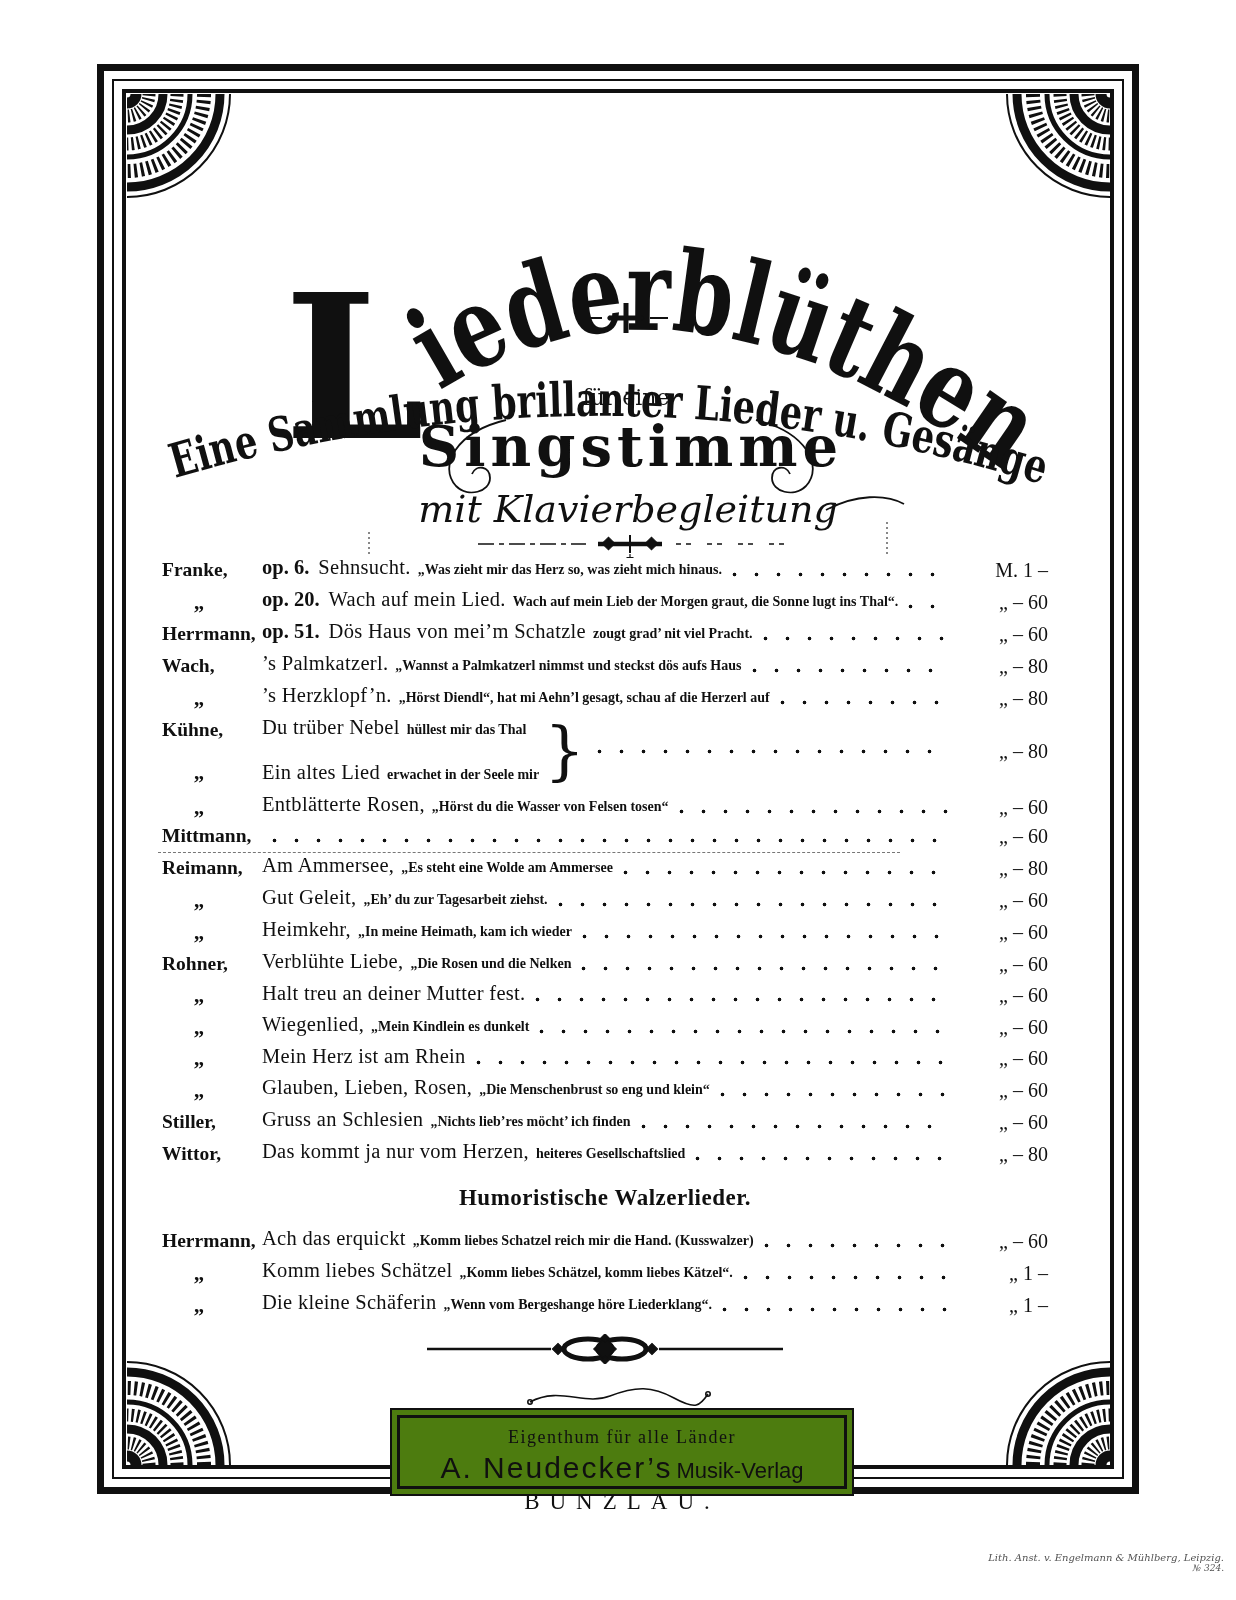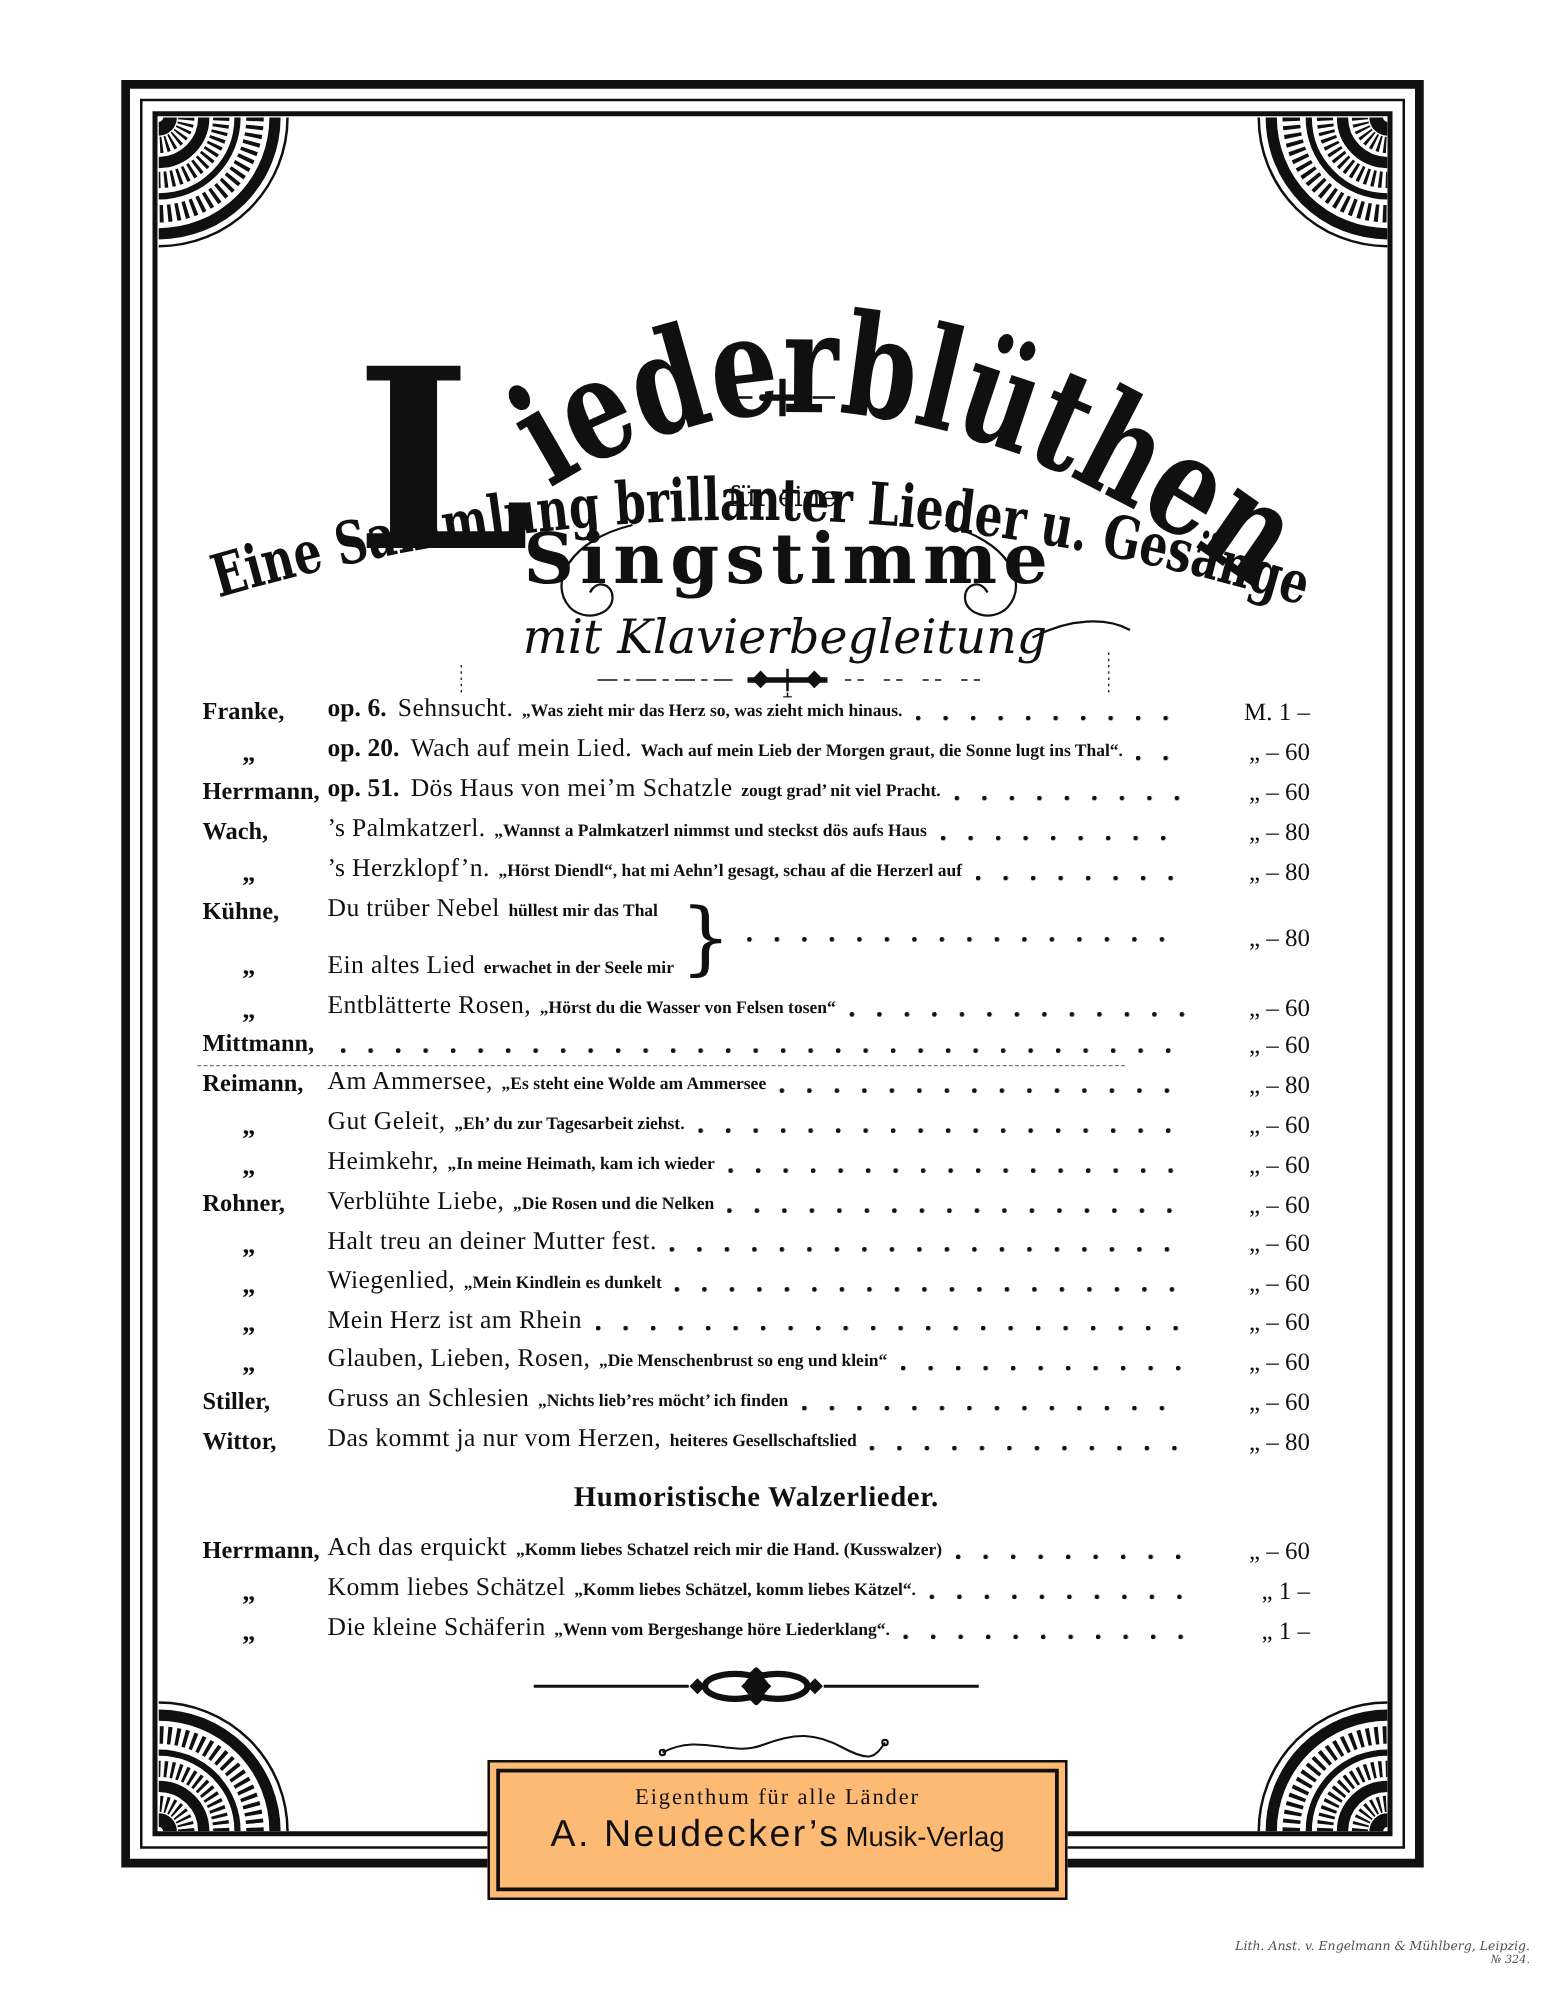--- a/index.html
+++ b/index.html
@@ -49,22 +49,22 @@
   .price{font-size:20px;text-align:right;white-space:pre;}
   .row.crease{position:relative;}
   .row.crease::after{content:"";position:absolute;left:-4px;right:148px;bottom:-6px;
           border-bottom:1.5px dashed #4a4a4a;opacity:.75;}
   .section-heading{text-align:center;font-size:23px;font-weight:bold;
           margin:20px 0 16px;letter-spacing:.5px;}
   .divider-wrap{text-align:center;margin-top:18px;}
 
   
   .pub-flourish{position:absolute;left:524px;top:1384px;width:190px;height:26px;}
-  .pub-box{position:absolute;left:390px;top:1408px;width:464px;height:112px;
-           box-sizing:border-box;background:#fdba74;border:2px solid #101010;}
+  .pub-box{position:absolute;left:390px;top:1408px;width:464px;height:88px;
+           box-sizing:border-box;background:#4d7c0f;border:2px solid #101010;}
   .pub-inner{position:absolute;inset:5px;border:3px solid #101010;text-align:center;
            padding-top:9px;box-sizing:border-box;}
   .pub-line1{font-size:18px;letter-spacing:1.5px;font-family:"Liberation Serif",serif;}
   .pub-line2{margin-top:3px;white-space:nowrap;}
   .pub-name{font-size:30px;letter-spacing:2px;font-family:"Liberation Sans",sans-serif;}
   .pub-suffix{font-size:22px;font-family:"Liberation Sans",sans-serif;}
   .pub-line3{margin-top:4px;font-size:23px;letter-spacing:10px;font-family:"Liberation Serif",serif;}
 
   
   .imprint{position:absolute;left:0;right:12px;top:1552px;text-align:right;
@@ -360,20 +360,21 @@
       <circle cx="184" cy="10" r="2.2"></circle>
   </svg>
 
   <div class="pub-box">
     <div class="pub-inner">
       <div class="pub-line1">Eigenthum für alle Länder</div>
       <div class="pub-line2">
         <span class="pub-name">A. Neudecker’s</span>
         <span class="pub-suffix">Musik-Verlag</span>
       </div>
+      <div class="pub-line3">BUNZLAU.</div>
     </div>
   </div>
 
   <div class="imprint">
     <div class="imp1">Lith. Anst. v. Engelmann &amp; Mühlberg, Leipzig.</div>
     <div class="imp2">№ 324.</div>
   </div>
 </div>
 
 </body></html>

